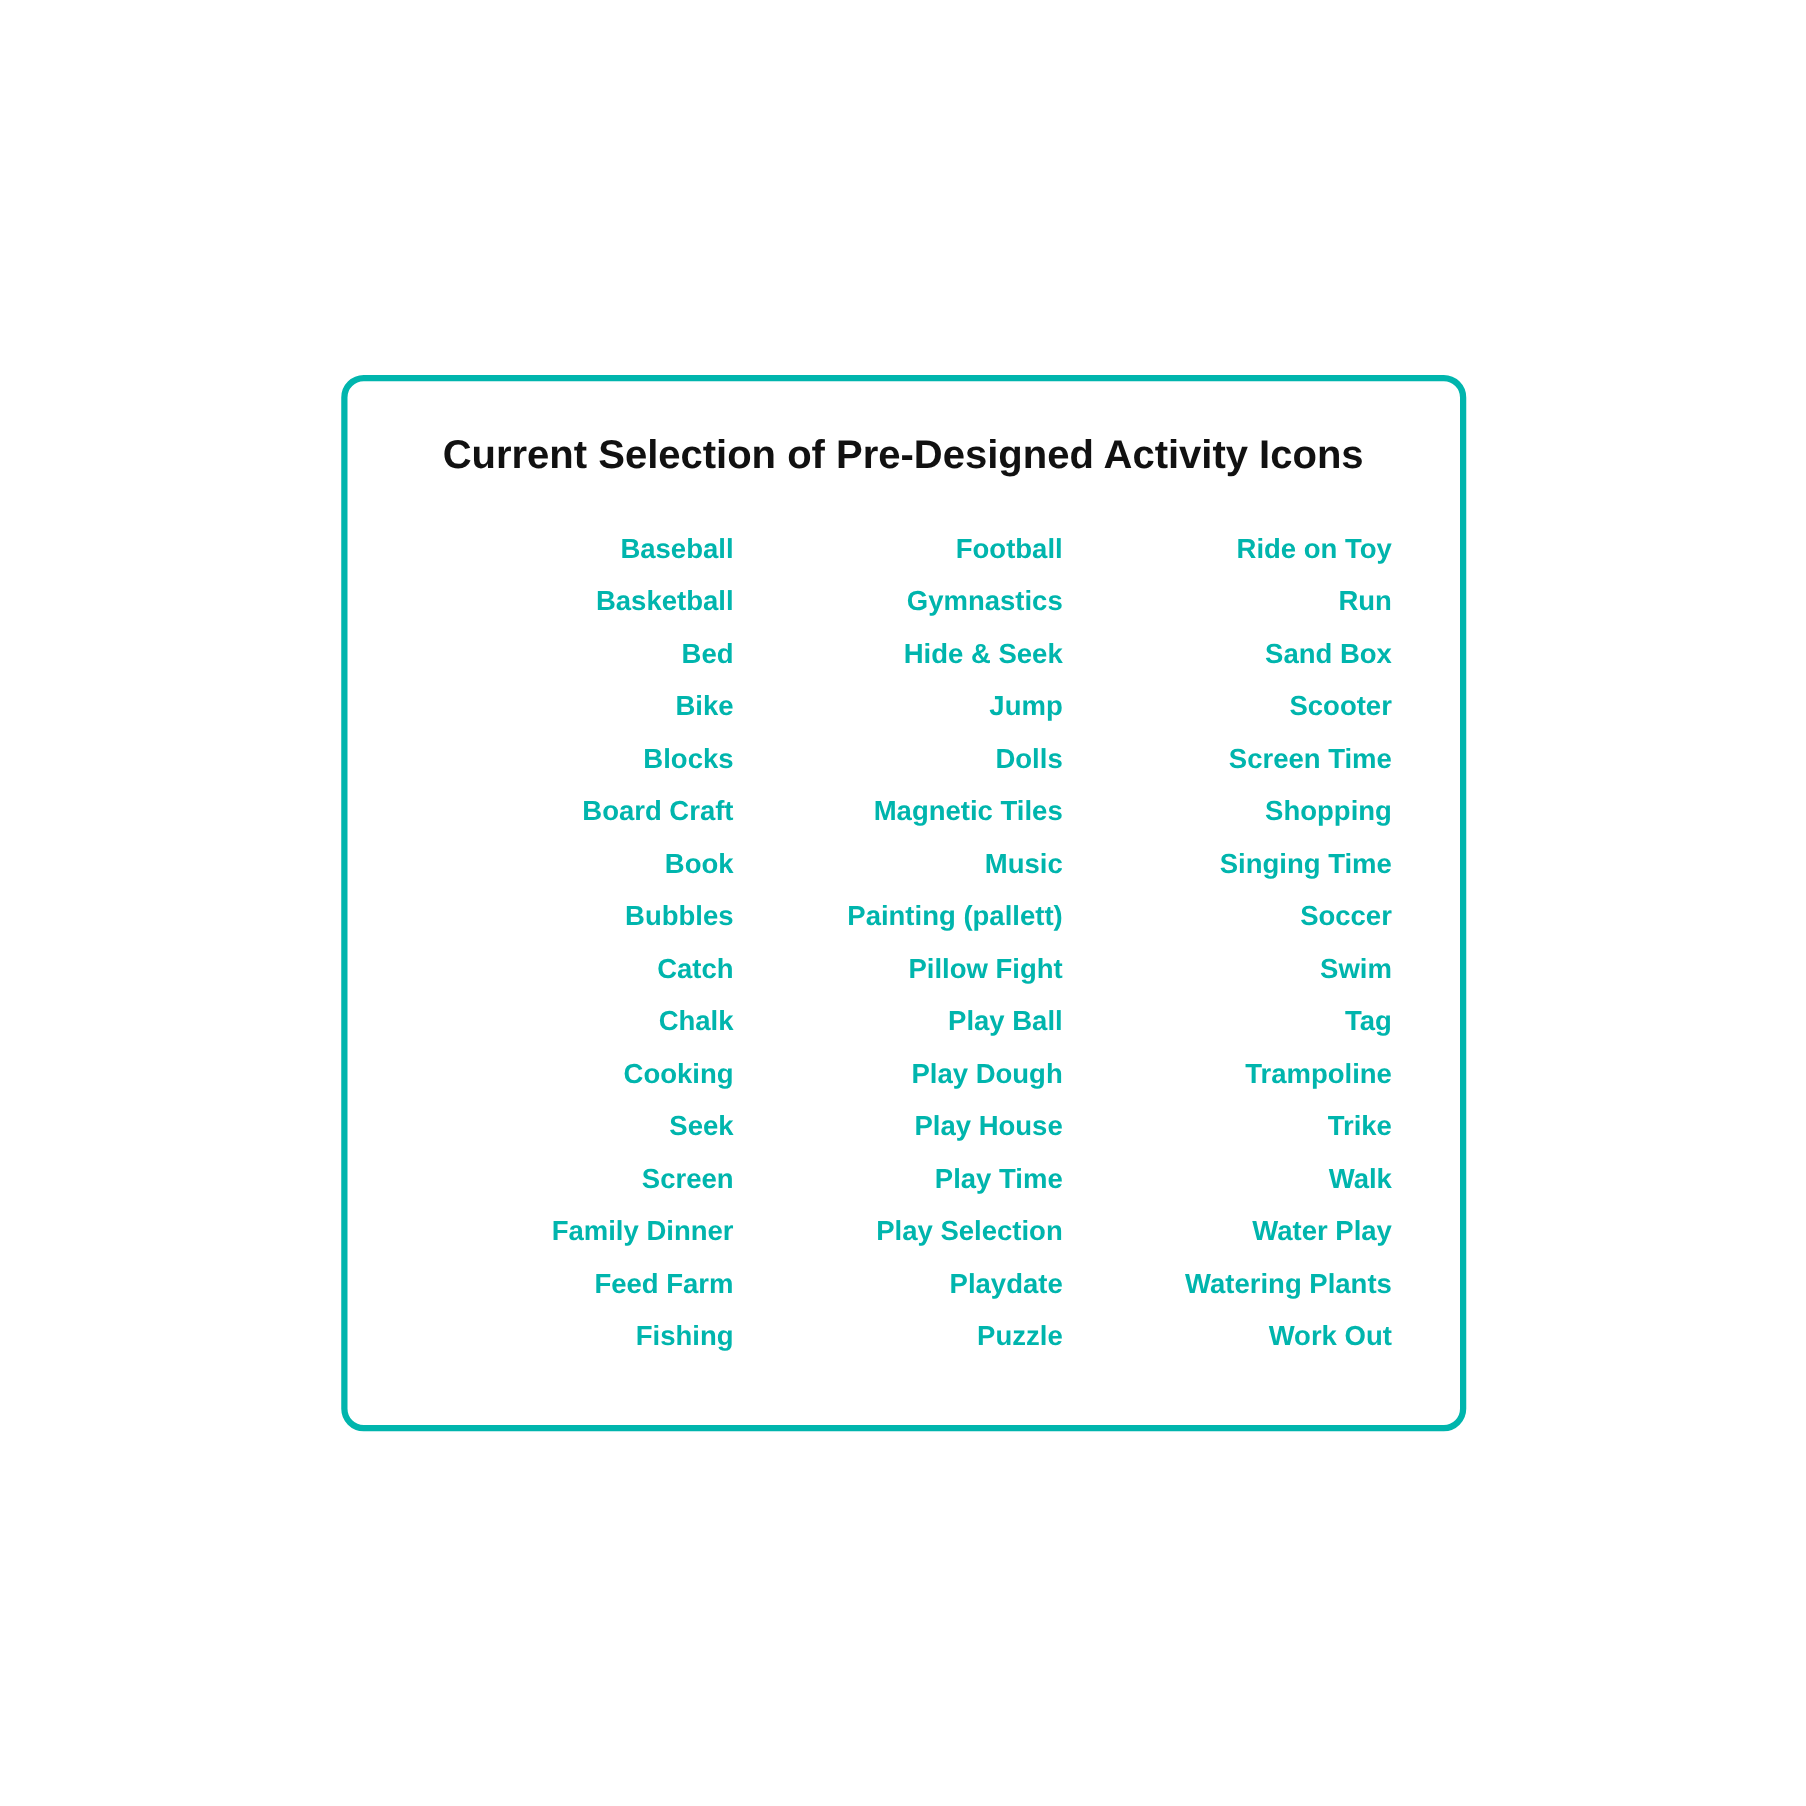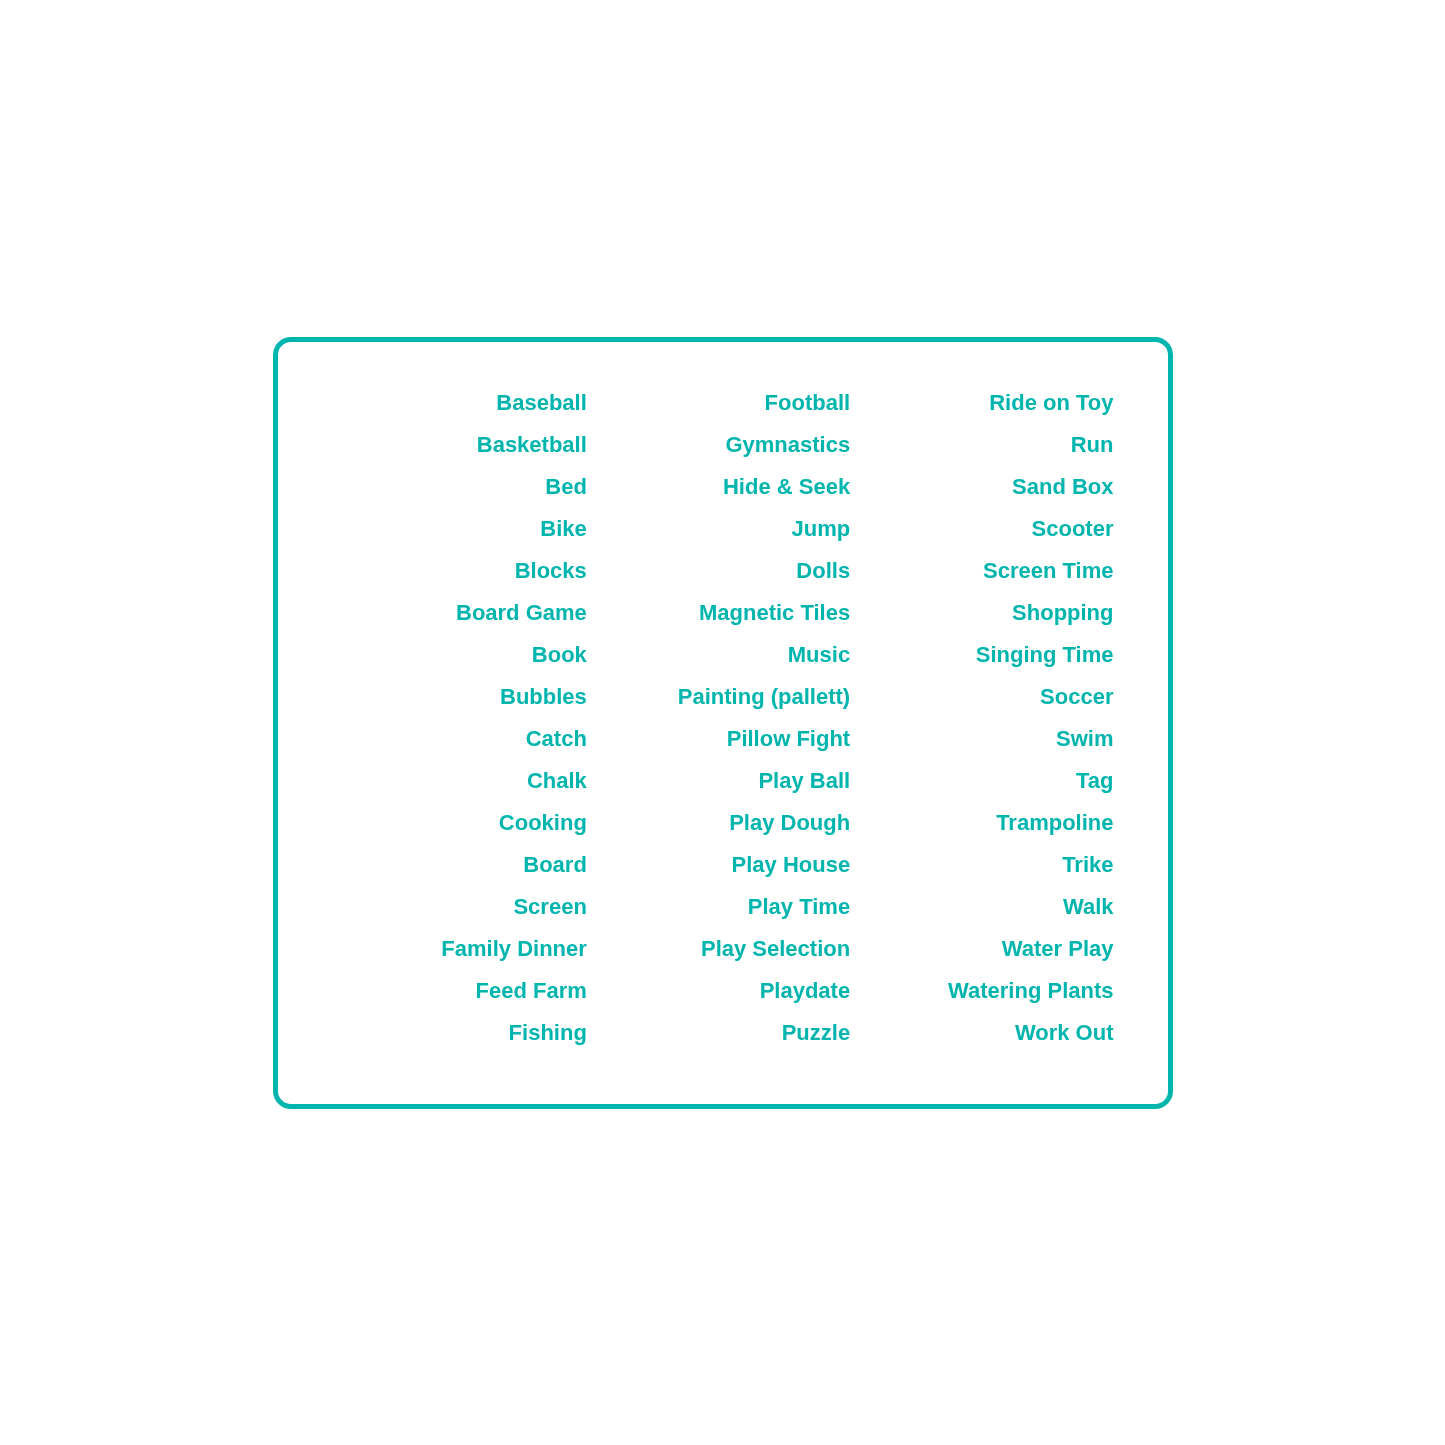--- a/index.html
+++ b/index.html
@@ -54,34 +54,35 @@
       text-align: center;
       line-height: 1.0;
       padding: 10px 4px;
       font-family: 'Arial', sans-serif;
     }
   </style>
 </head>
 <body>
 
 <div class="card">
+  <h1 class="title">Current Selection of Pre-Designed Activity Icons</h1>
   <div class="columns">
     <div class="column" id="col1-container">
         <div class="item">Baseball</div>
         <div class="item">Basketball</div>
         <div class="item">Bed</div>
         <div class="item">Bike</div>
         <div class="item">Blocks</div>
-        <div class="item">Board Game</div>
+        <div class="item">Board Craft</div>
         <div class="item">Book</div>
         <div class="item">Bubbles</div>
         <div class="item">Catch</div>
         <div class="item">Chalk</div>
         <div class="item">Cooking</div>
-        <div class="item">Board</div>
+        <div class="item">Seek</div>
         <div class="item">Screen</div>
         <div class="item">Family Dinner</div>
         <div class="item">Feed Farm</div>
         <div class="item">Fishing</div>
       </div>
     <div class="column" id="col2-container">
         <div class="item">Football</div>
         <div class="item">Gymnastics</div>
         <div class="item">Hide &amp; Seek</div>
         <div class="item">Jump</div>

